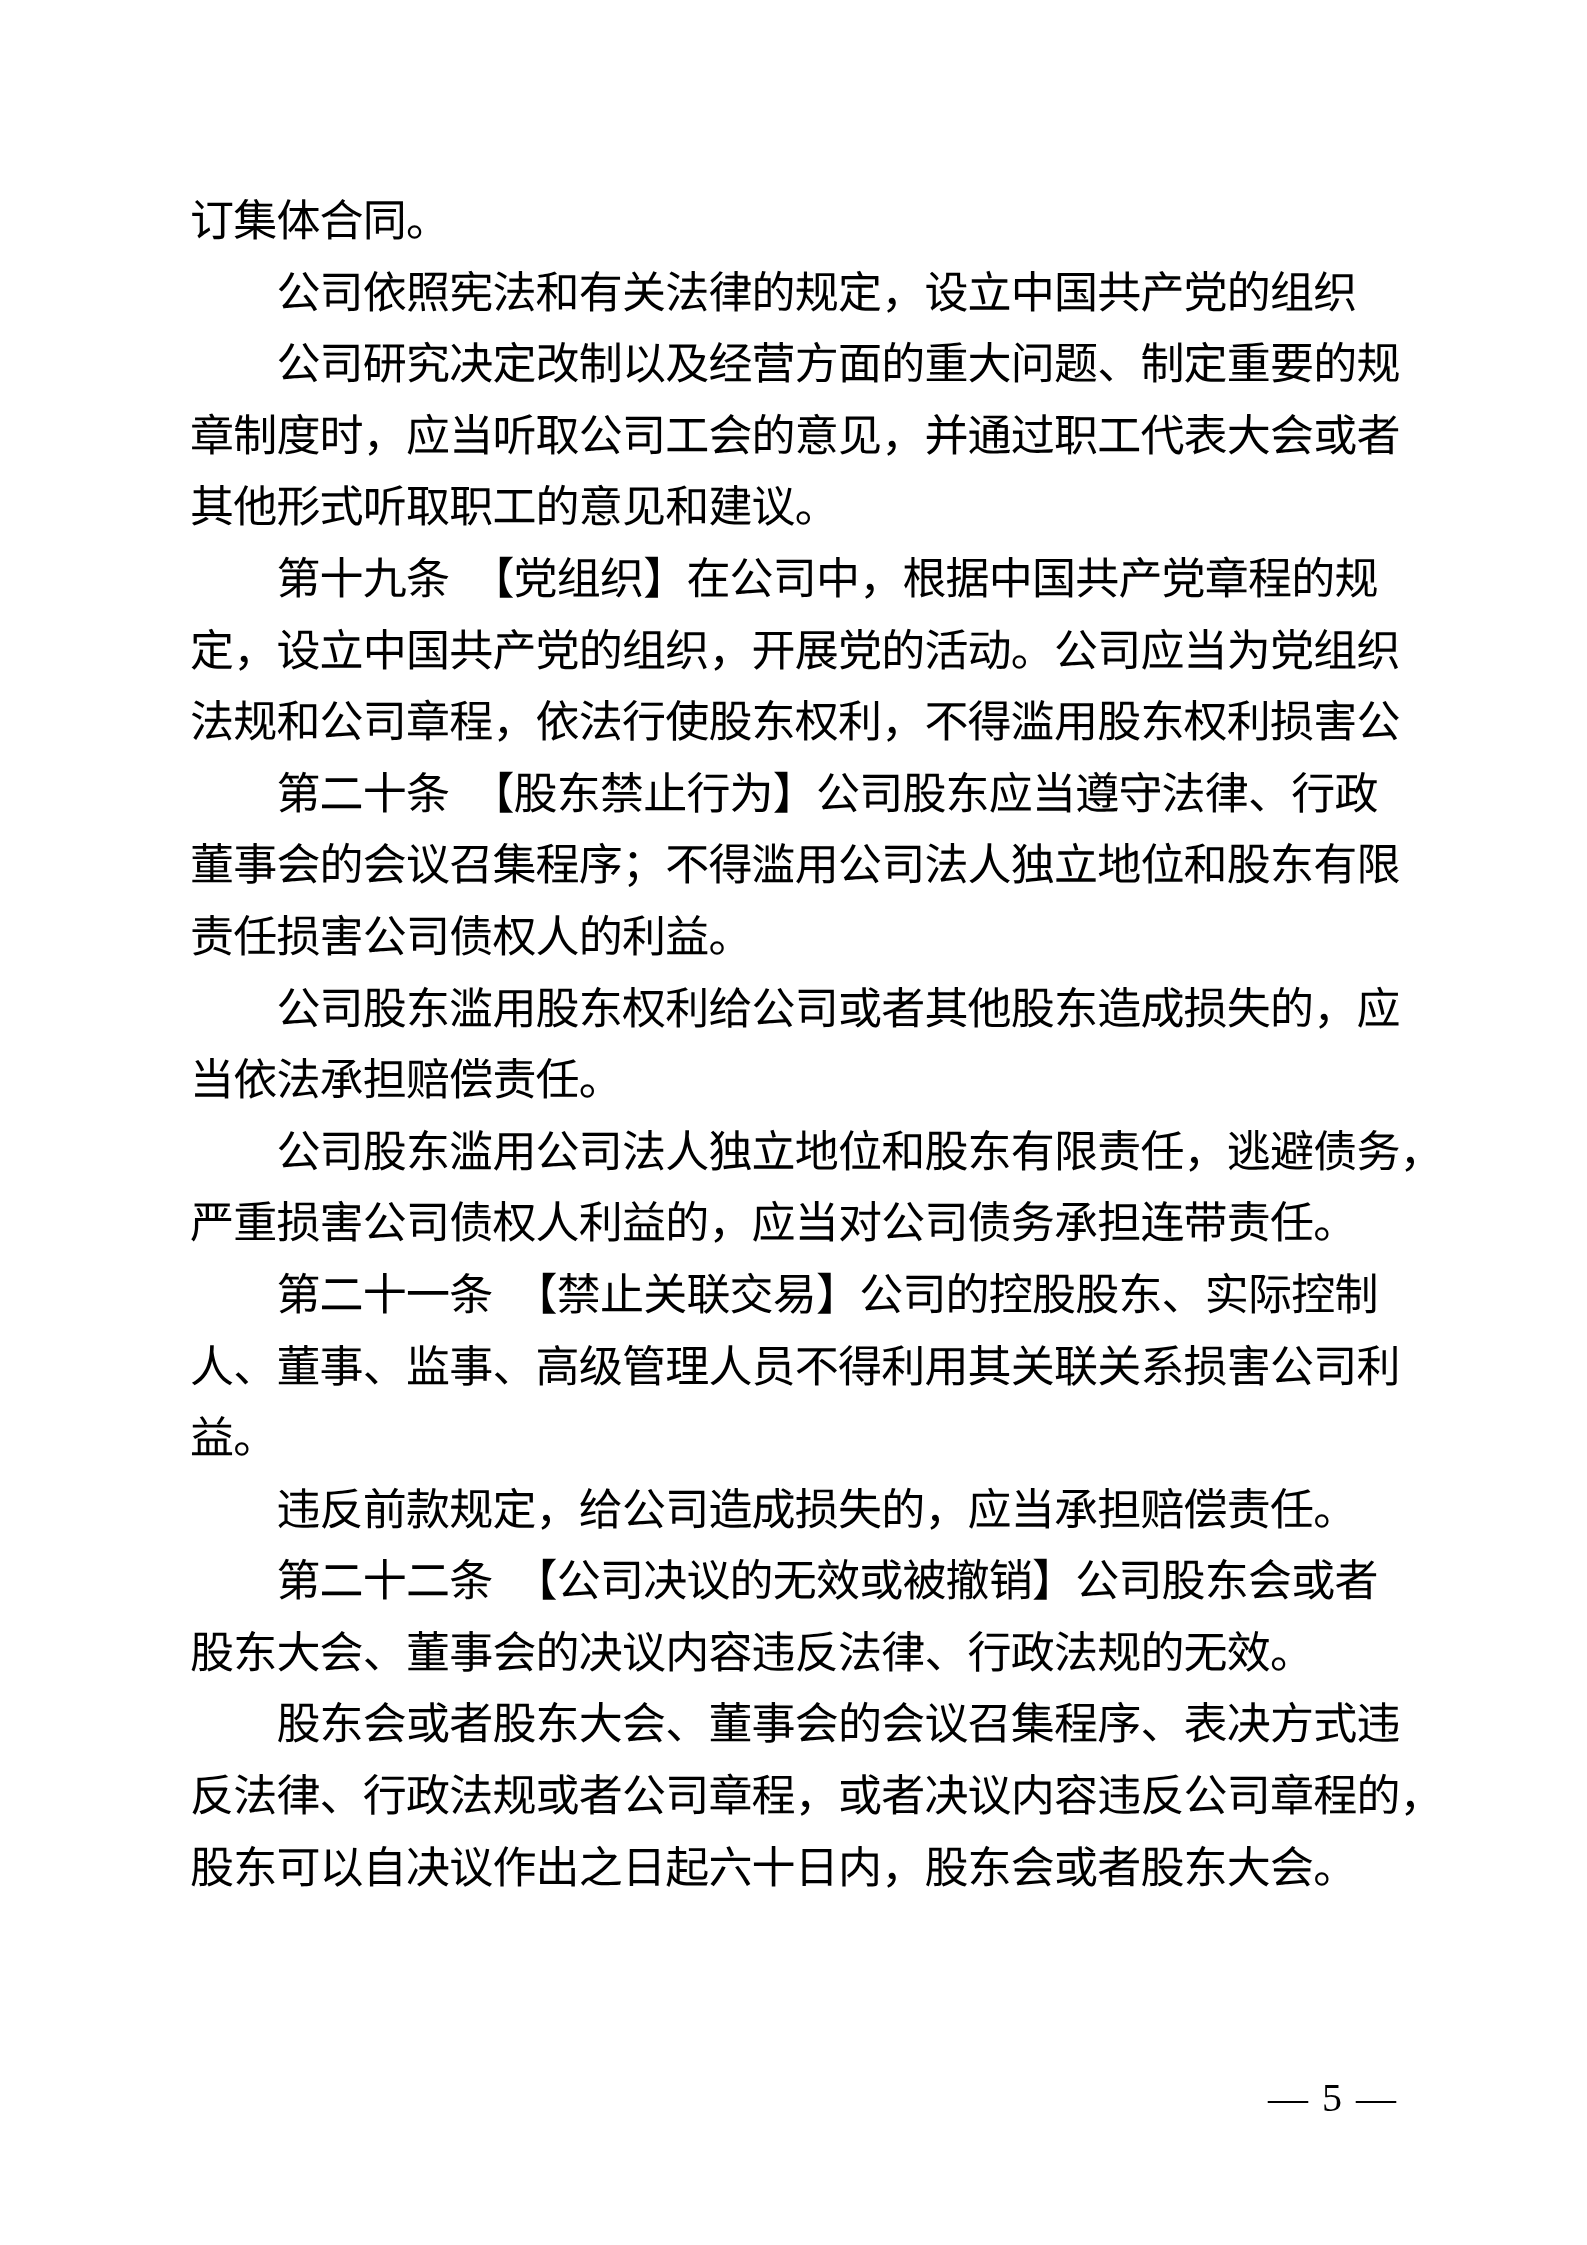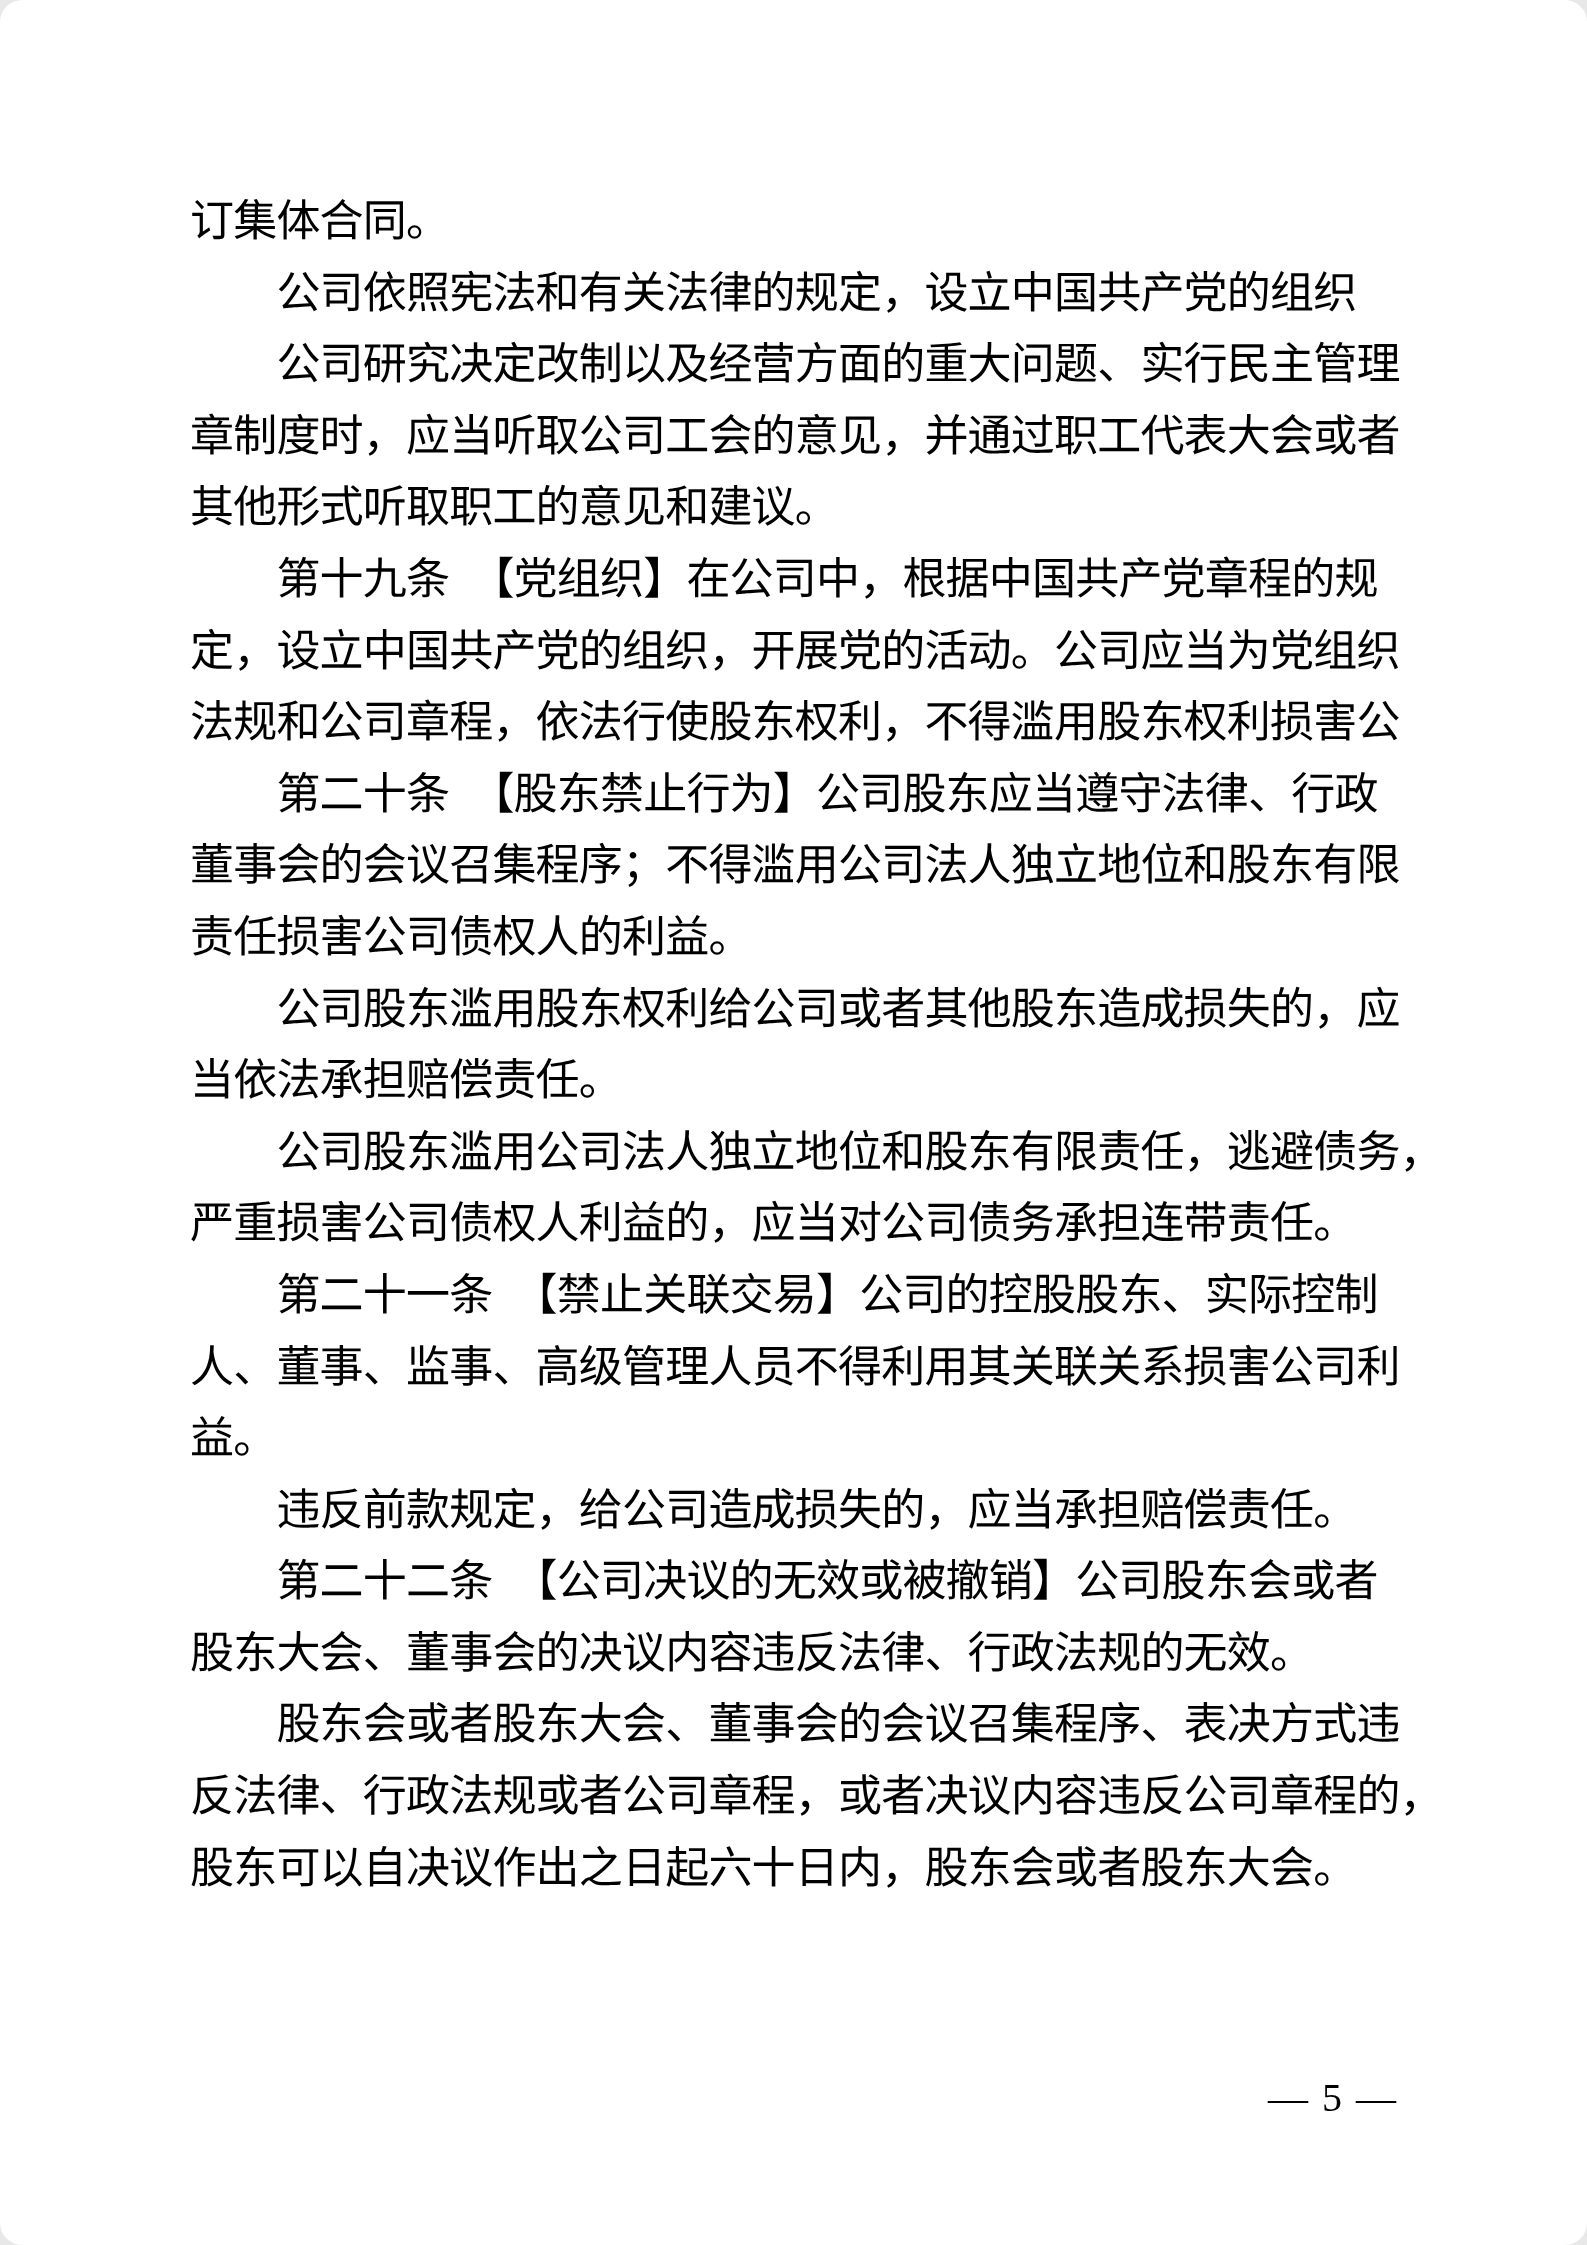--- a/index.html
+++ b/index.html
@@ -9,21 +9,20 @@
   }
   .page {
     position: relative;
     width: 1587px;
     height: 2245px;
     margin: 0 auto;
     background: #ffffff;
     overflow: hidden;
     font-family: "Liberation Serif", "DejaVu Serif", serif;
     color: #000000;
-    border-radius: 22px;
   }
   .text-block {
     position: absolute;
     left: 190px;
     top: 186px;
     width: 1208px;
   }
   .line {
     font-size: 44px;
     line-height: 71.6px;
@@ -42,21 +41,21 @@
     color: #000000;
   }
 </style>
 </head>
 <body>
 
 <div class="page">
   <div class="text-block">
     <div class="line">订集体合同。</div>
     <div class="line">　　公司依照宪法和有关法律的规定，设立中国共产党的组织</div>
-    <div class="line">　　公司研究决定改制以及经营方面的重大问题、实行民主管理</div>
+    <div class="line">　　公司研究决定改制以及经营方面的重大问题、制定重要的规</div>
     <div class="line">章制度时，应当听取公司工会的意见，并通过职工代表大会或者</div>
     <div class="line">其他形式听取职工的意见和建议。</div>
     <div class="line">　　第十九条　【党组织】在公司中，根据中国共产党章程的规</div>
     <div class="line">定，设立中国共产党的组织，开展党的活动。公司应当为党组织</div>
     <div class="line">法规和公司章程，依法行使股东权利，不得滥用股东权利损害公</div>
     <div class="line">　　第二十条　【股东禁止行为】公司股东应当遵守法律、行政</div>
     <div class="line">董事会的会议召集程序；不得滥用公司法人独立地位和股东有限</div>
     <div class="line">责任损害公司债权人的利益。</div>
     <div class="line">　　公司股东滥用股东权利给公司或者其他股东造成损失的，应</div>
     <div class="line">当依法承担赔偿责任。</div>

